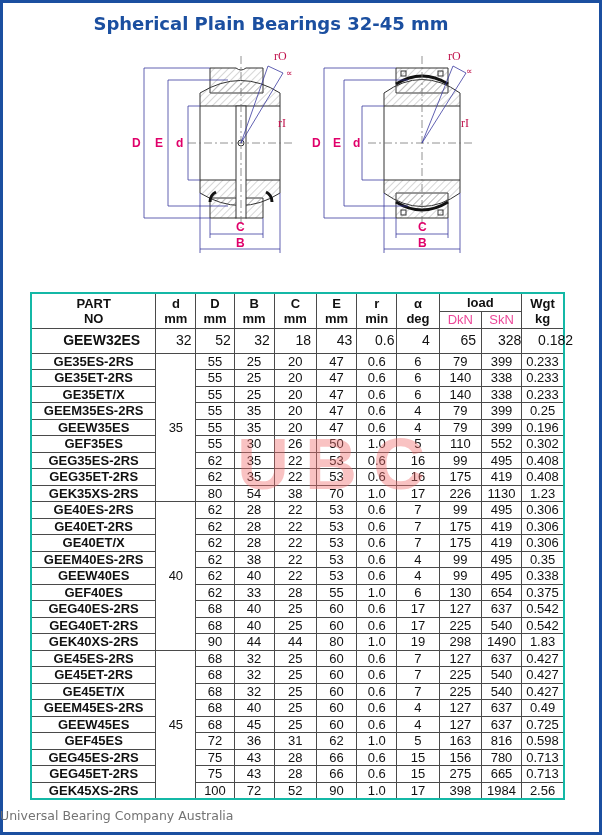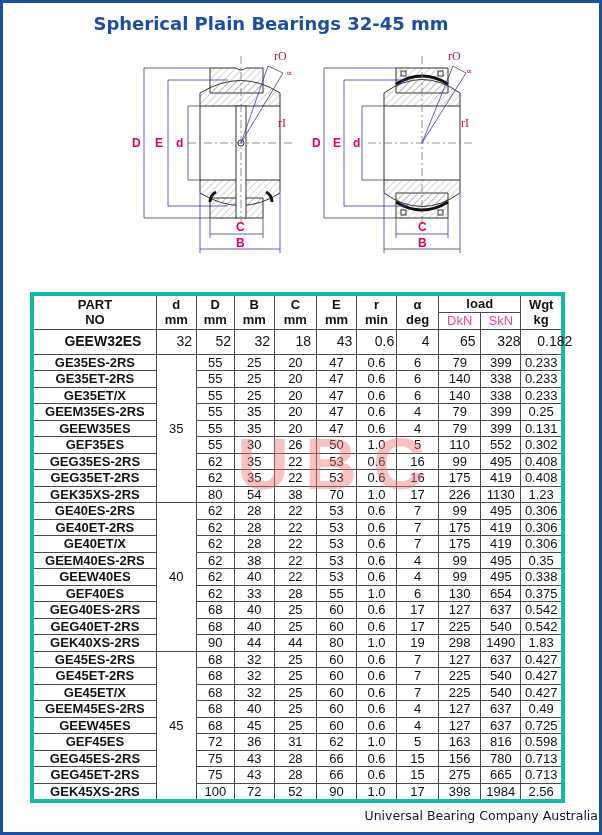--- a/index.html
+++ b/index.html
@@ -18,38 +18,38 @@
   .diagram { position: absolute; top: 48px; }
   .diagram svg { display: block; }
   table.spec {
     position: absolute; left: 30px; top: 292px; border-collapse: collapse;
     width: 535px; table-layout: fixed;
   }
   table.spec td, table.spec th {
     border: 1px solid #4a4a4a; padding: 0; text-align: center; font-size: 13px;
     height: 15.5px; line-height: 15px; color: #111;
   }
-  table.spec { border: 4px solid #14b8a6; }
+  table.spec { border: 2px solid #14b8a6; }
   th { color: #1a2fd0; font-weight: bold; font-size: 13.5px; vertical-align: middle; }
   th.part { text-align: left; padding-left: 4px; }
   td.pn { text-align: left; padding-left: 4px; color: #1a2fd0; font-weight: bold; font-size: 13px; }
   td.bore { font-size: 22px; font-weight: normal; color: #111; vertical-align: middle; }
   tr.first td { height: 24px; font-size: 14px; padding-left: 16px; }
   tr.first td.pn { font-size: 14px; }
   .hdr-top { height: 18px; }
   .hdr-sub { height: 17px; }
   th .sub { color: #ec4899; font-weight: normal; }
   .watermark {
     position: absolute; left: 237px; top: 428px; font-family: "Liberation Sans", sans-serif;
     font-weight: bold; font-size: 72px; letter-spacing: 16px; color: rgba(240,110,110,0.42);
     pointer-events: none; line-height: 1;
   }
   .footer {
-    position: absolute; left: 0; top: 808px; width: 598px; text-align: right;
-    font-family: "DejaVu Sans", sans-serif; font-size: 12.5px; color: #0f172a;
+    position: absolute; left: 0; top: 808px; width: 598px; text-align: left;
+    font-family: "DejaVu Sans", sans-serif; font-size: 12.5px; color: #737373;
   }
 </style>
 </head>
 <body>
 
 <div class="frame"></div>
 
 <div class="title">Spherical Plain Bearings 32-45 mm</div>
 
 <div class="diagram" style="left:128px;">
@@ -304,21 +304,21 @@
       <tr>
         <td class="pn">GEEW35ES</td>
         <td>55</td>
         <td>35</td>
         <td>20</td>
         <td>47</td>
         <td>0.6</td>
         <td>4</td>
         <td>79</td>
         <td>399</td>
-        <td>0.131</td>
+        <td>0.196</td>
       </tr>
       <tr>
         <td class="pn">GEF35ES</td>
         <td>55</td>
         <td>30</td>
         <td>26</td>
         <td>50</td>
         <td>1.0</td>
         <td>5</td>
         <td>110</td>

